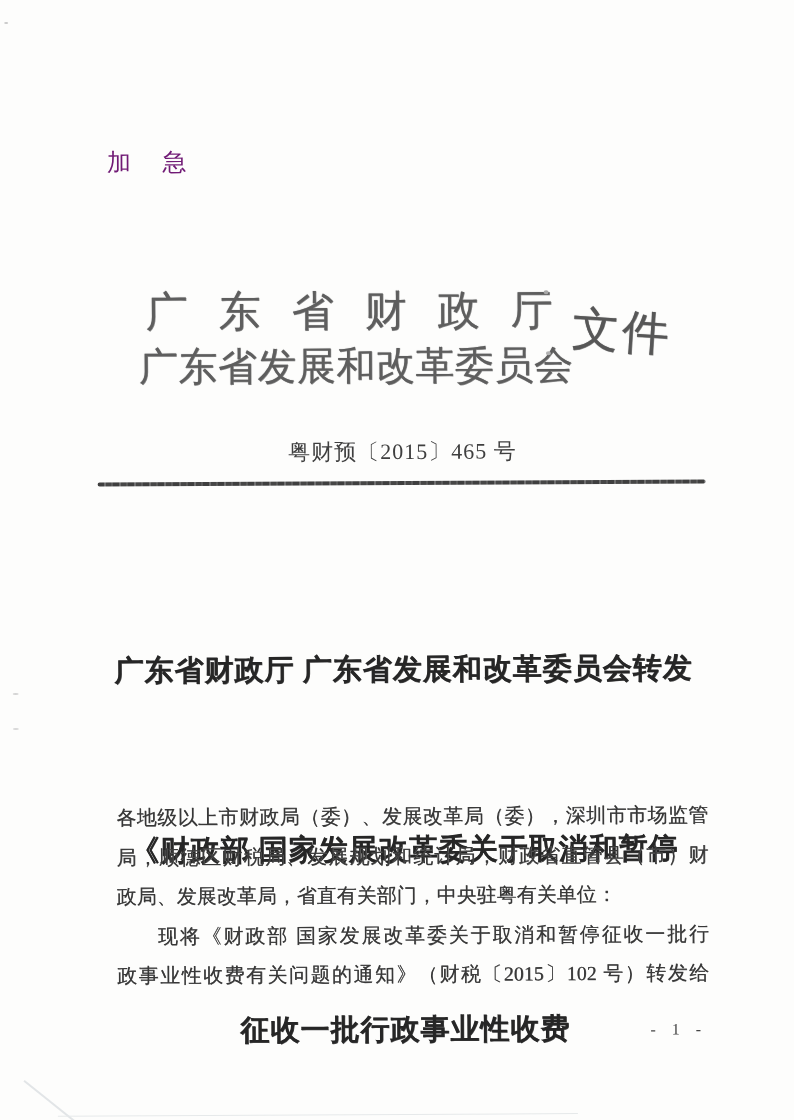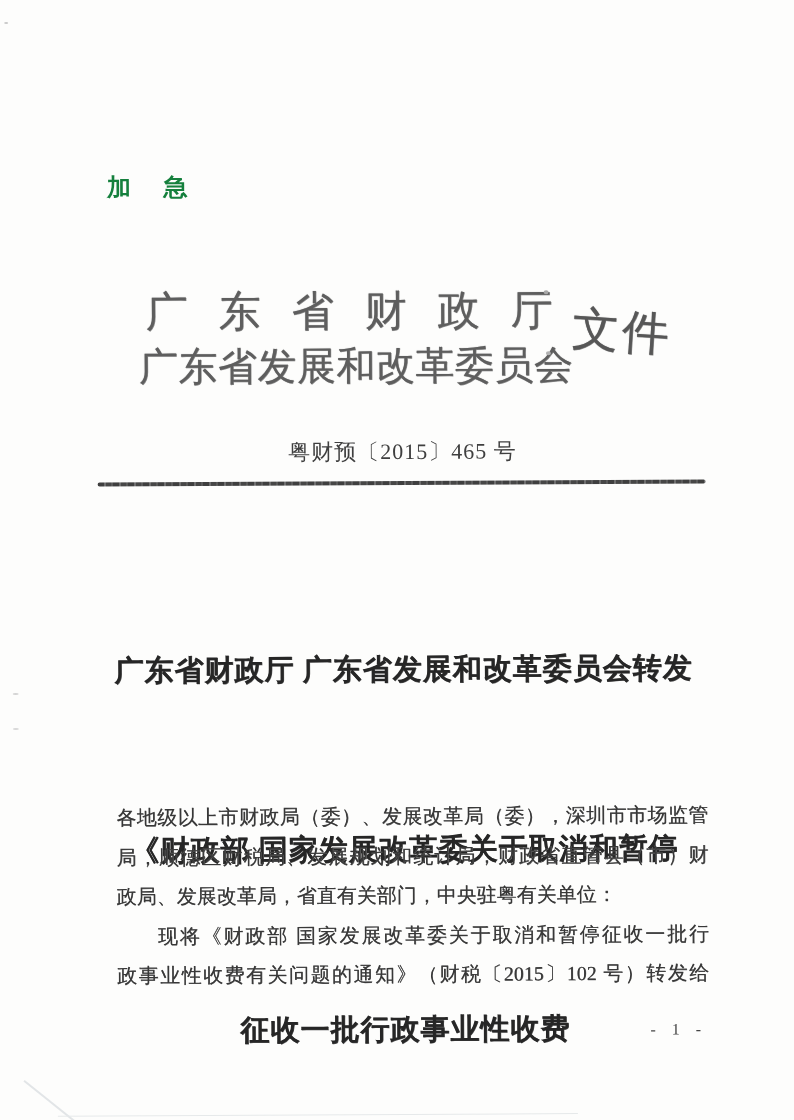--- a/index.html
+++ b/index.html
@@ -17,23 +17,23 @@
     font-family:"Liberation Serif","DejaVu Serif",serif;
     color:var(--ink);
   }
   .scan-layer{
     position:absolute;inset:0;
     transform:rotate(-0.3deg);
     transform-origin:50% 50%;
   }
   
   .urgency{
-    position:absolute;left:109px;top:170px;
+    position:absolute;left:109px;top:145px;
     font-family:"DejaVu Sans","Liberation Sans",sans-serif;
-    font-size:24px;font-weight:700;color:#15803d;
+    font-size:24px;font-weight:400;color:#701a75;
     letter-spacing:12px;white-space:pre;
   }
   
   .agency1{
     position:absolute;left:147px;top:290px;
     font-size:42px;line-height:1;letter-spacing:31px;white-space:nowrap;
     color:var(--letterhead-ink);
     text-shadow:0 0 1px #979797, 0.5px 0.5px 0 #8b8b8b;
   }
   .agency2{

